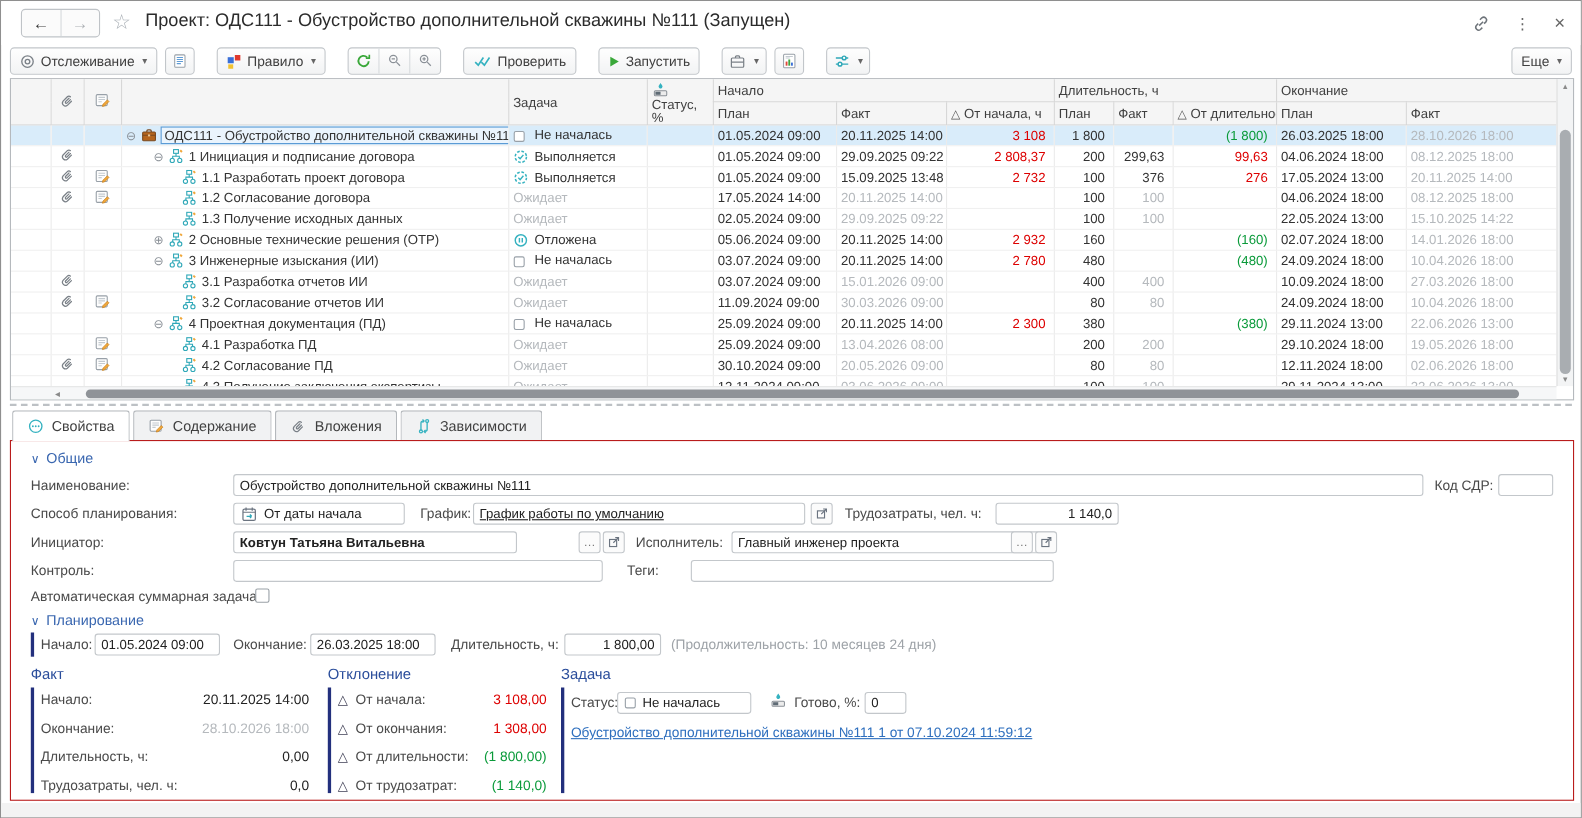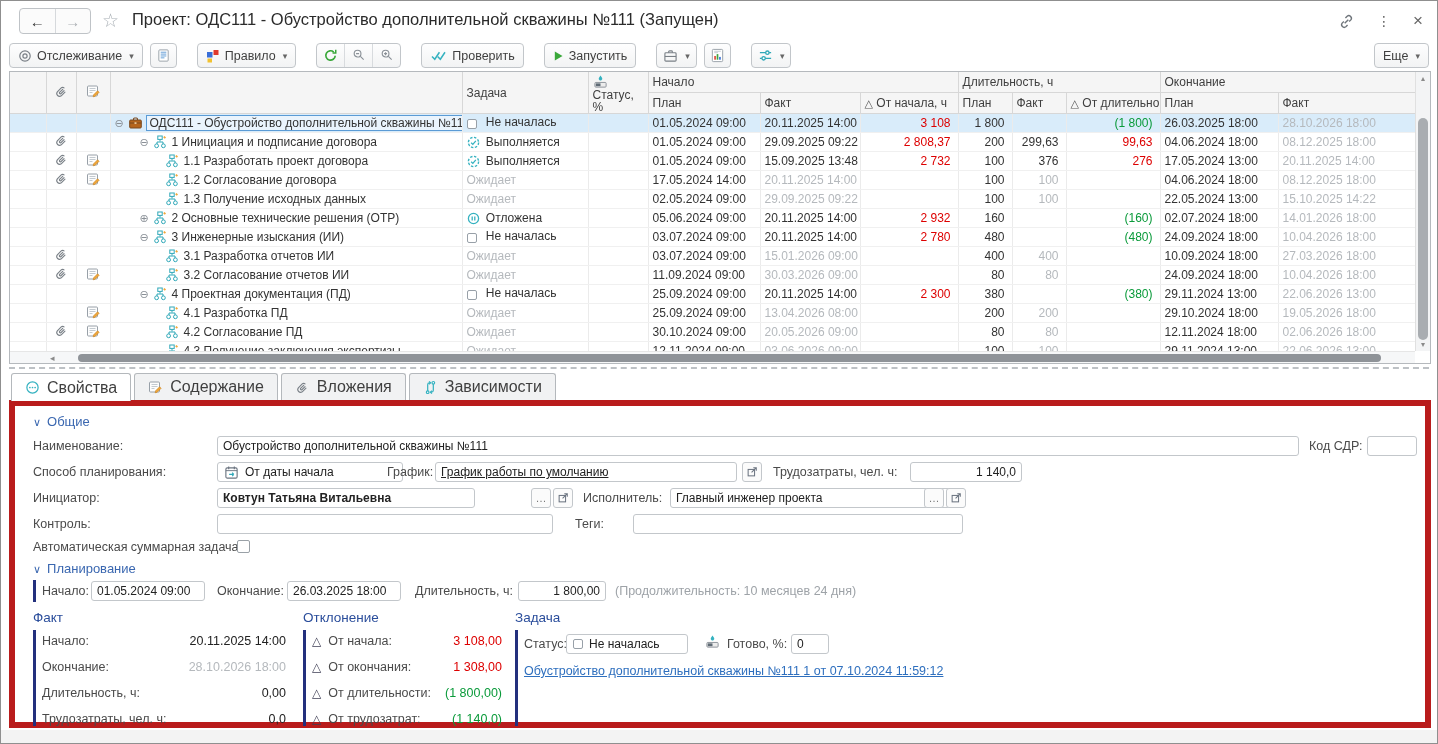--- a/index.html
+++ b/index.html
@@ -64,26 +64,26 @@
   .vscroll .arr{position:absolute;left:0;width:100%;text-align:center;font-size:8px;color:#8a8a8a;}
   .vthumb{position:absolute;left:2px;right:2px;top:46px;height:222px;background:#a9adb1;border-radius:5px;}
   .hscroll{position:absolute;left:0;right:15px;bottom:0;height:12px;background:#f6f7f8;border-top:1px solid #e6e6e6;}
   .hscroll .arr{position:absolute;left:40px;top:1px;font-size:9px;color:#8a8a8a;}
   .hthumb{position:absolute;left:68px;right:34px;top:2px;height:8px;background:#8f9398;border-radius:4px;}
 
   
   .splitter{position:absolute;left:8px;right:8px;top:366px;border-top:2px dashed #bdc1c5;}
   .tabs{position:absolute;left:10px;top:372px;height:27px;display:flex;}
   .tab{height:27px;border:1px solid #b4b8bc;border-bottom:none;border-radius:3px 3px 0 0;background:#f1f2f3;
-       display:flex;align-items:center;gap:6px;padding:0 13px;font-size:16px;color:#3f3f3f;margin-right:3px;cursor:pointer;}
+       display:flex;align-items:center;gap:6px;padding:0 13px;font-size:13px;color:#3f3f3f;margin-right:3px;cursor:pointer;}
   .tab.active{background:#fff;height:28px;z-index:2;}
   .ticon{width:16px;}
 
   
-  .panel{position:absolute;left:8px;top:399px;width:1422px;height:328px;border:6px solid #b91c1c;background:#fff;}
+  .panel{position:absolute;left:8px;top:399px;width:1422px;height:328px;border:1px solid #b91c1c;background:#fff;}
   .group-title{position:absolute;font-size:13px;color:#3a67b0;white-space:nowrap;}
   .group-title .chev{font-size:11px;margin-right:6px;}
   .lbl{position:absolute;font-size:12.5px;color:#4a4a4a;white-space:nowrap;}
   .inp{border:1px solid #c3c7cb;border-radius:3px;height:20px;font-family:inherit;font-size:12px;color:#222;
        background:#fff;padding:0 5px;}
   .inp.num{text-align:right;}
   .sq-btn{width:20px;height:20px;border:1px solid #c3c7cb;border-radius:3px;background:#fbfbfb;display:inline-flex;
           align-items:center;justify-content:center;color:#777;font-size:11px;cursor:pointer;margin-left:2px;}
   .combo{border:1px solid #c3c7cb;border-radius:3px;height:20px;display:inline-flex;align-items:center;gap:6px;
          padding:0 6px;font-size:12px;color:#222;background:#fff;}
@@ -724,21 +724,21 @@
   <div class="group-title" style="left:18px;top:8px;">
     <span class="chev">∨</span><span>Общие</span>
   </div>
 
   <div class="lbl" style="left:18px;top:33px;">Наименование:</div>
   <input class="inp" style="position: absolute; left: 202px; top: 30px; width: 1082px;" value="Обустройство дополнительной скважины №111">
   <div class="lbl" style="left:1294px;top:33px;">Код СДР:</div>
   <input class="inp" style="position: absolute; left: 1352px; top: 30px; width: 50px;" value="">
 
   <div class="lbl" style="left:18px;top:59px;">Способ планирования:</div>
-  <div class="combo" style="position:absolute;left:202px;top:56px;width:186px;">
+  <div class="combo" style="position:absolute;left:202px;top:56px;width:156px;">
     <span>
         <svg width="15" height="15" viewBox="0 0 16 16" fill="none">
           <rect x="2" y="3" width="12" height="11" rx="1.5" stroke="#6b7480" stroke-width="1.2" fill="#fff"></rect>
           <path d="M2 6h12" stroke="#6b7480"></path>
           <path d="M5 1.5v3M11 1.5v3" stroke="#6b7480" stroke-width="1.2"></path>
           <path d="M5.5 10h5m0 0-1.8-1.8M10.5 10l-1.8 1.8" stroke="#2fa8b8" stroke-width="1.2"></path>
         </svg>
       </span>
     <span>От даты начала</span>
   </div>

